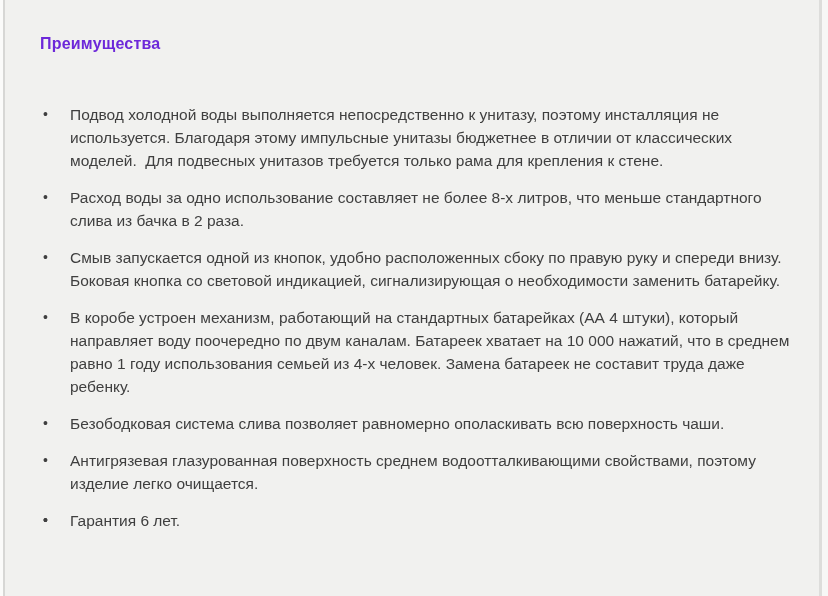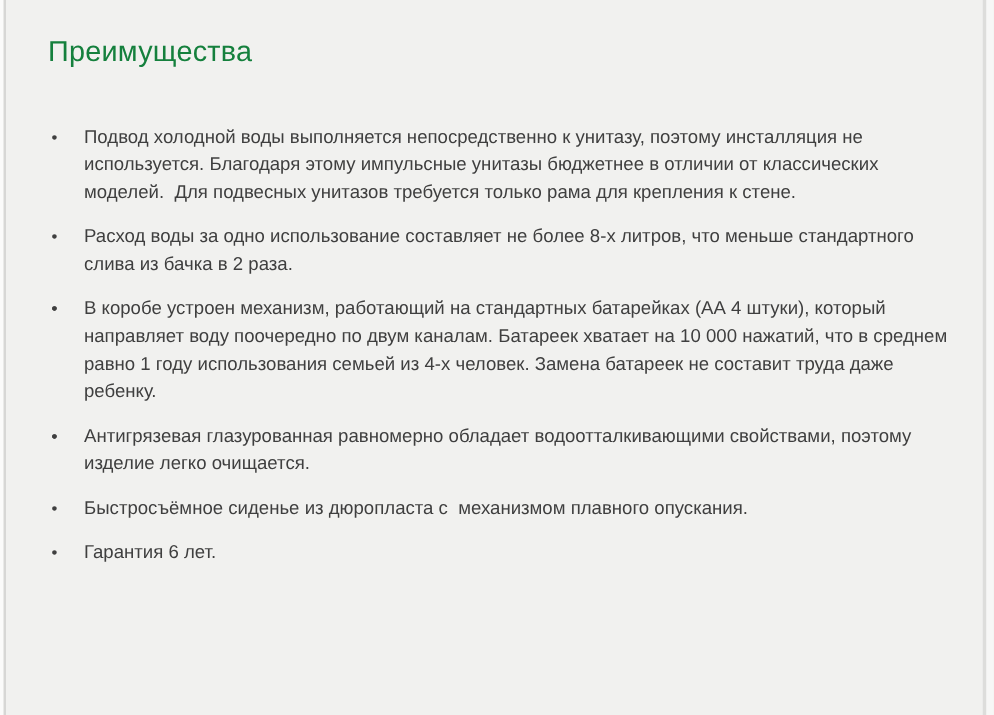--- a/index.html
+++ b/index.html
@@ -44,24 +44,24 @@
   }
   .right-edge-strip {
     position: absolute;
     right: 0; top: 0; bottom: 0;
     width: 6px;
     background: #f7f7f6;
     z-index: 2;
   }
   h1.title {
     margin: 0;
-    font-size: 24px;
+    font-size: 16px;
     line-height: 28px;
-    font-weight: 400;
-    color: #15803d;
+    font-weight: 700;
+    color: #6d28d9;
     letter-spacing: 0.2px;
   }
   ul.advantages {
     list-style: none;
     margin: 45px 0 0 0;
     padding: 0;
   }
   ul.advantages li.item {
     position: relative;
     padding-left: 30px;
@@ -83,25 +83,25 @@
   }
 </style>
 </head>
 <body>
 
 <div class="page">
   <h1 class="title">Преимущества</h1>
   <ul class="advantages" id="advantages-list">
       <li class="item"><span class="marker">•</span><span class="text">Подвод холодной воды выполняется непосредственно к унитазу, поэтому инсталляция не используется. Благодаря этому импульсные унитазы бюджетнее в отличии от классических моделей.  Для подвесных унитазов требуется только рама для крепления к стене.</span></li>
       <li class="item"><span class="marker">•</span><span class="text">Расход воды за одно использование составляет не более 8-х литров, что меньше стандартного слива из бачка в 2 раза.</span></li>
+      <li class="item"><span class="marker">•</span><span class="text">Смыв запускается одной из кнопок, удобно расположенных сбоку по правую руку и спереди внизу. Боковая кнопка со световой индикацией, сигнализирующая о необходимости заменить батарейку.</span></li>
+      <li class="item"><span class="marker">•</span><span class="text">В коробе устроен механизм, работающий на стандартных батарейках (АА 4 штуки), который направляет воду поочередно по двум каналам. Батареек хватает на 10 000 нажатий, что в среднем равно 1 году использования семьей из 4-х человек. Замена батареек не составит труда даже ребенку.</span></li>
+      <li class="item"><span class="marker">•</span><span class="text">Безободковая система слива позволяет равномерно ополаскивать всю поверхность чаши.</span></li>
+      <li class="item"><span class="marker">•</span><span class="text">Антигрязевая глазурованная поверхность среднем водоотталкивающими свойствами, поэтому изделие легко очищается.</span></li>
       <li class="item"><span class="marker">•</span></li>
-      <li class="item"><span class="marker">•</span><span class="text">В коробе устроен механизм, работающий на стандартных батарейках (АА 4 штуки), который направляет воду поочередно по двум каналам. Батареек хватает на 10 000 нажатий, что в среднем равно 1 году использования семьей из 4-х человек. Замена батареек не составит труда даже ребенку.</span></li>
-      <li class="item"><span class="marker">•</span></li>
-      <li class="item"><span class="marker">•</span><span class="text">Антигрязевая глазурованная равномерно обладает водоотталкивающими свойствами, поэтому изделие легко очищается.</span></li>
-      <li class="item"><span class="marker">•</span><span class="text">Быстросъёмное сиденье из дюропласта с  механизмом плавного опускания.</span></li>
       <li class="item"><span class="marker">•</span><span class="text">Гарантия 6 лет.</span></li>
     </ul>
 </div>
 
 <div class="left-edge-strip"></div>
 <div class="left-edge-line"></div>
 <div class="right-edge-line"></div>
 <div class="right-edge-strip"></div>
 
 </body></html>

